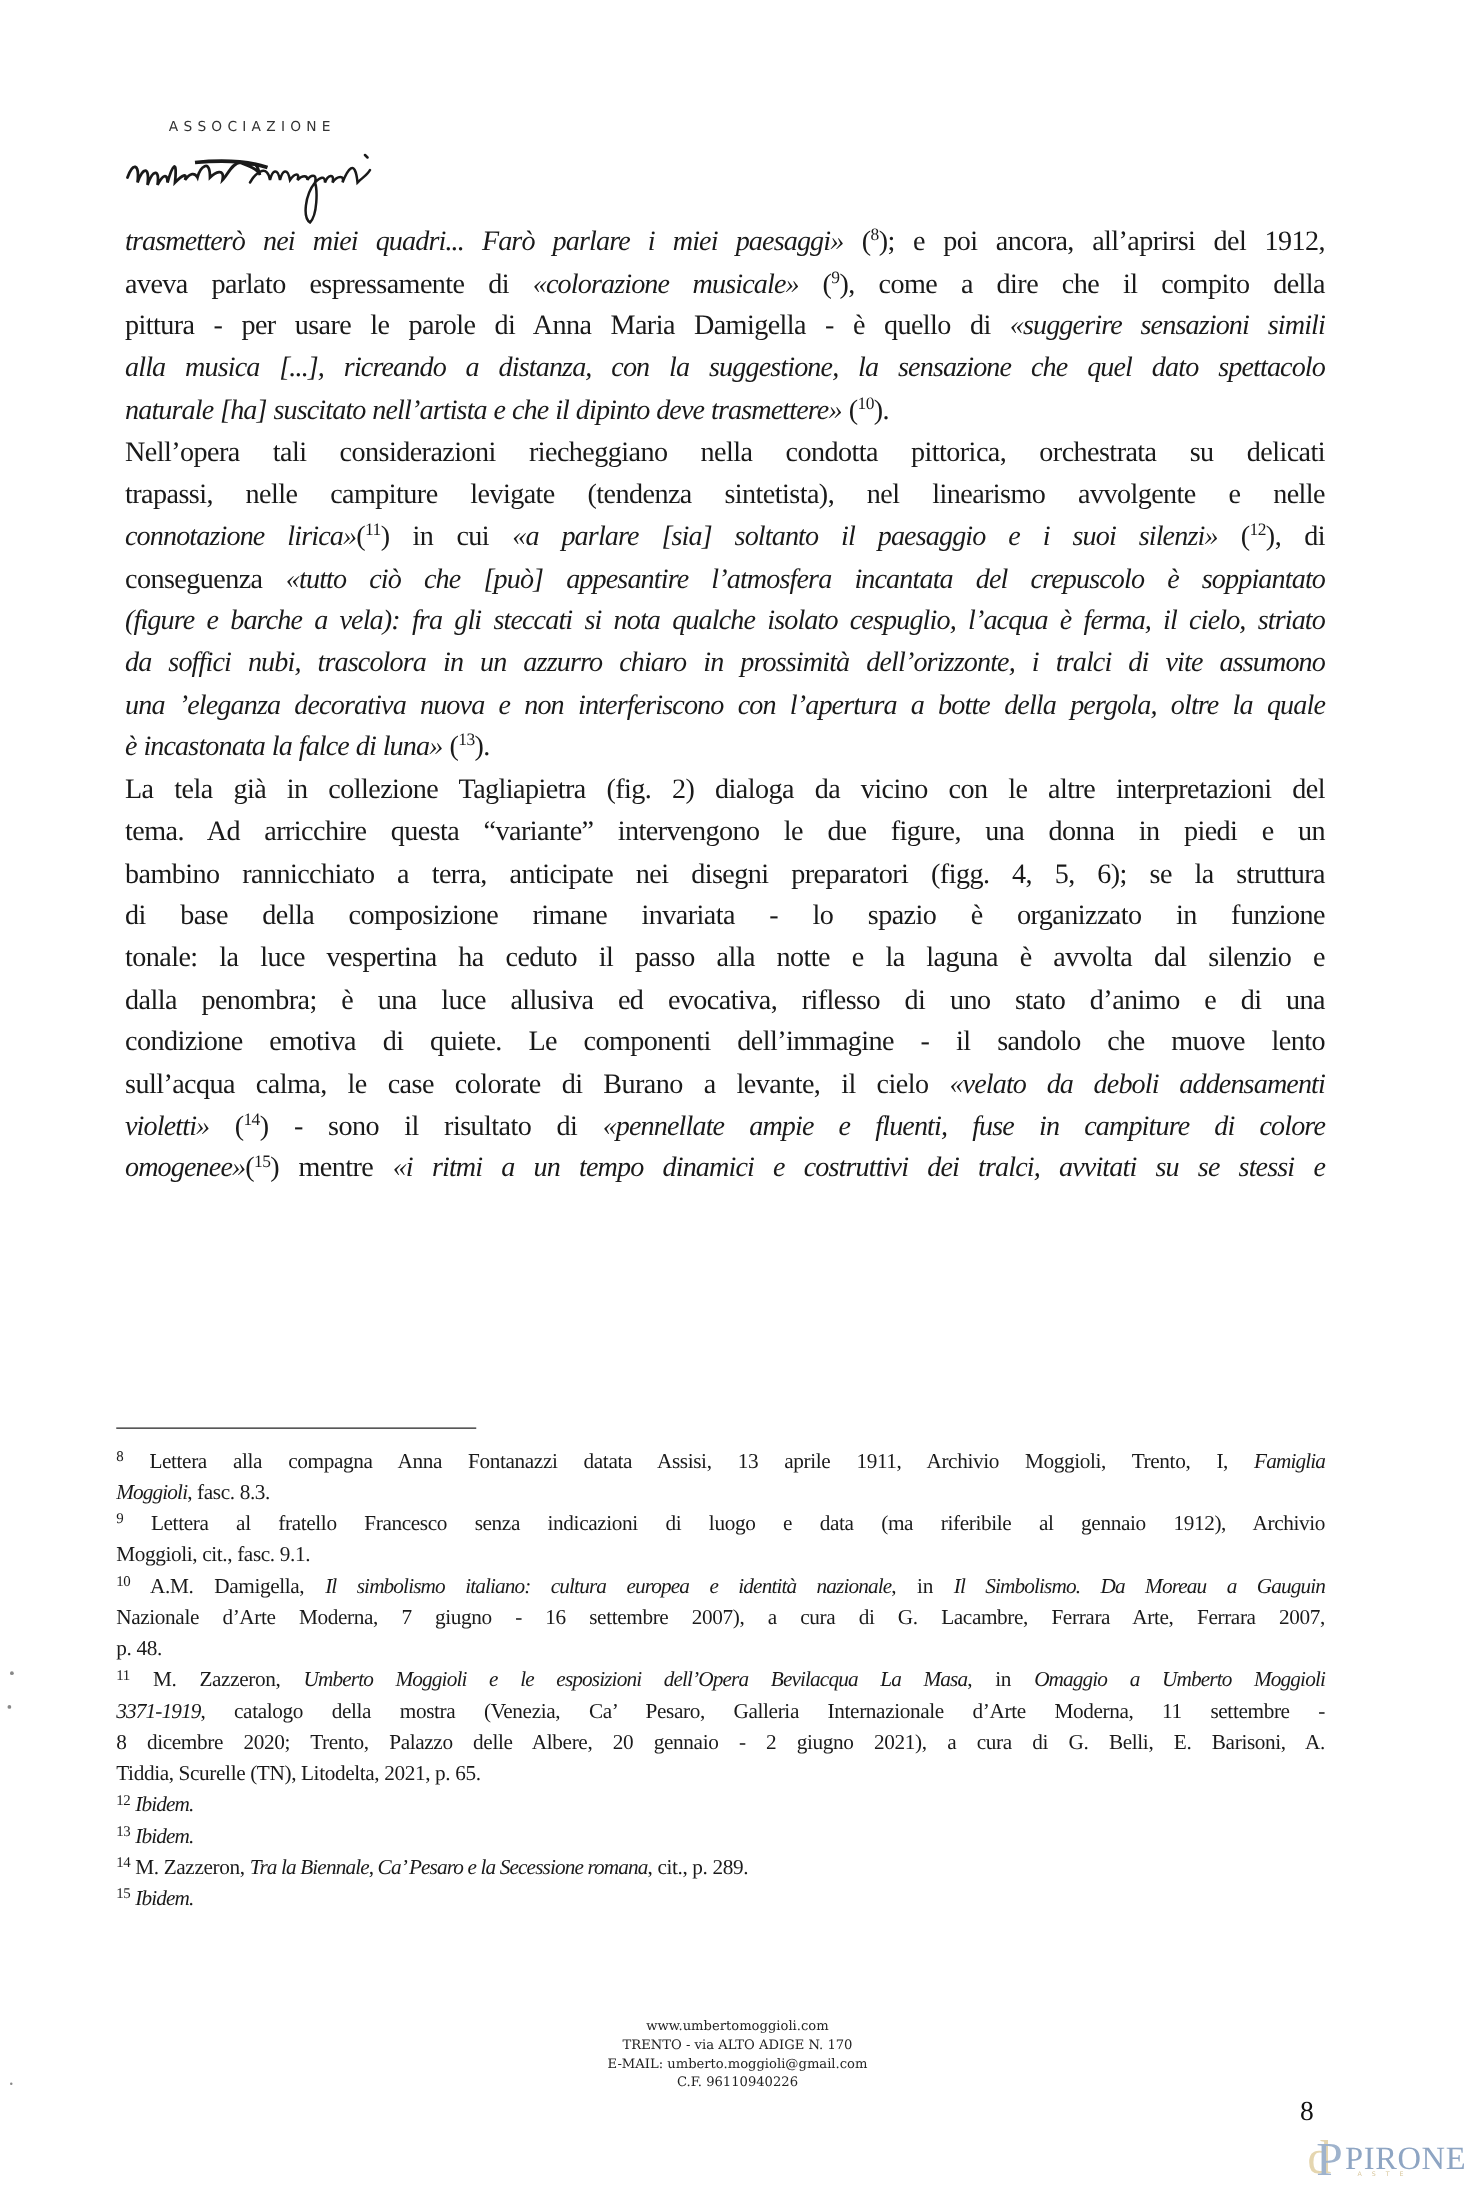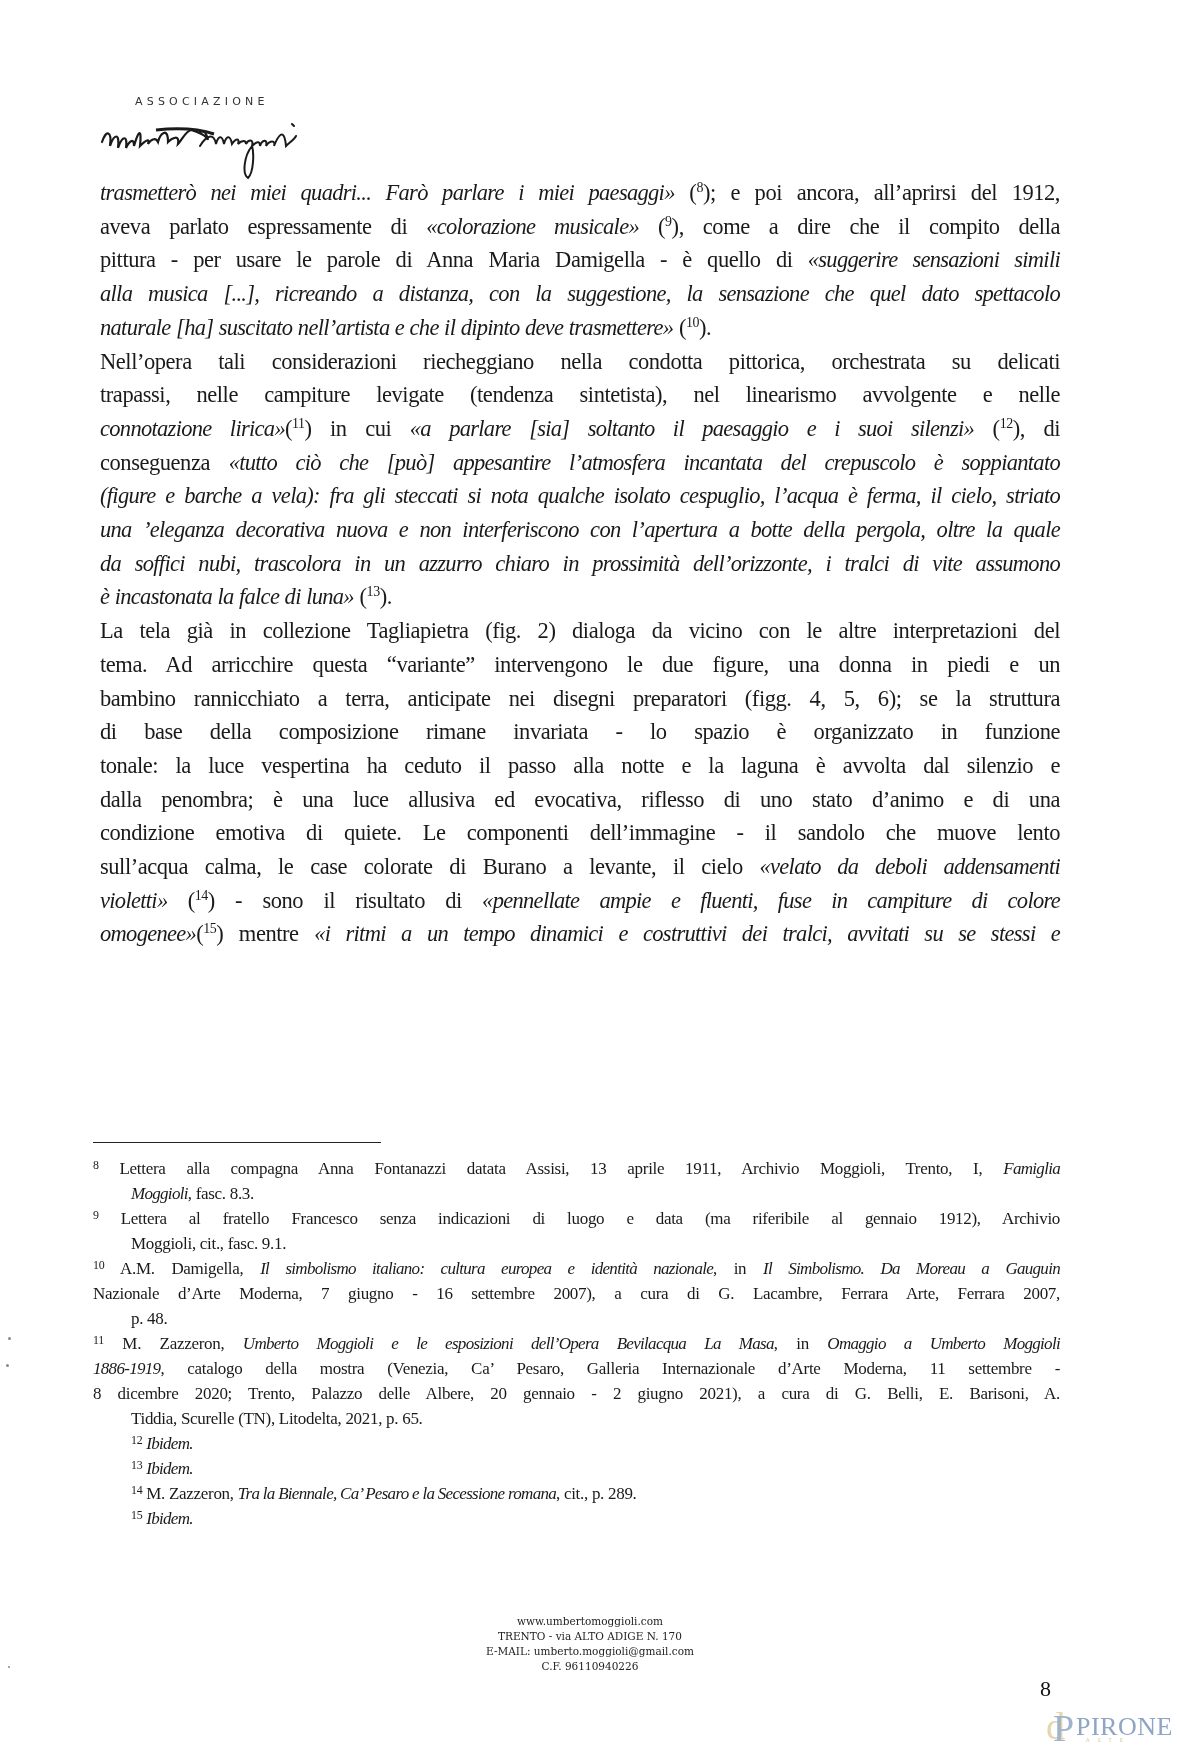--- a/index.html
+++ b/index.html
@@ -12,21 +12,21 @@
                font-size: 22.5px; line-height: 33.7px; text-align: justify; letter-spacing: -0.45px;
                word-spacing: 0.5px; }
   .body-text .line { display: block; text-align: justify; text-align-last: justify; white-space: nowrap; }
   .body-text .line.last { text-align-last: left; }
   .i { font-style: italic; letter-spacing: -0.7px; }
   sup { font-size: 0.62em; line-height: 0; vertical-align: 0.55em; }
   .fn-rule { position: absolute; left: 93px; top: 1142px; width: 288px; height: 0; border-top: 1.6px solid #222; }
   .footnotes { position: absolute; left: 93px; top: 1156px; width: 967px; font-size: 17px; line-height: 25px;
                letter-spacing: -0.3px; }
   .footnotes .line { display: block; text-align: justify; text-align-last: justify; white-space: nowrap; }
-  .footnotes .line.last { text-align-last: left; margin-left: 38px; }
+  .footnotes .line.last { text-align-last: left; }
   .footnotes sup { font-size: 0.7em; vertical-align: 0.45em; }
   .address { position: absolute; left: 440px; top: 1614px; width: 300px; text-align: center;
              font-family: "DejaVu Serif", serif; font-size: 10.5px; line-height: 15px; color: #222; }
   .page-number { position: absolute; left: 1040px; top: 1676px; font-size: 22px; color: #111; }
   .logo { position: absolute; left: 1046px; top: 1706px; width: 125px; height: 44px; }
   .logo-mark { position: absolute; left: 0; top: 0; font-family: "Liberation Serif", serif; font-size: 38px;
                line-height: 40px; color: #b9c7db; }
   .logo-mark .d { position: absolute; left: 0; top: 0; color: #e5d6b0; }
   .logo-mark .p { position: absolute; left: 7px; top: 2px; color: #9fb3cc; }
   .logo-name { position: absolute; left: 30px; top: 6px; font-family: "Liberation Serif", serif;
@@ -51,22 +51,22 @@
     <span class="line"><span class="i">trasmetterò nei miei quadri... Farò parlare i miei paesaggi»</span><span> (</span><sup>8</sup><span>); e poi ancora, all’aprirsi del 1912,</span></span>
     <span class="line"><span>aveva parlato espressamente di </span><span class="i">«colorazione musicale»</span><span> (</span><sup>9</sup><span>), come a dire che il compito della</span></span>
     <span class="line"><span>pittura - per usare  le parole di Anna Maria Damigella - è quello di </span><span class="i">«suggerire sensazioni simili</span></span>
     <span class="line"><span class="i">alla musica [...], ricreando a distanza, con la suggestione, la sensazione che quel dato spettacolo</span></span>
     <span class="line last"><span class="i">naturale [ha] suscitato nell’artista e che il dipinto deve trasmettere»</span><span> (</span><sup>10</sup><span>).</span></span>
     <span class="line"><span>Nell’opera tali considerazioni riecheggiano nella condotta pittorica, orchestrata su delicati</span></span>
     <span class="line"><span>trapassi, nelle campiture levigate (tendenza sintetista), nel linearismo avvolgente e nelle</span></span>
     <span class="line"><span class="i">connotazione lirica»</span><span>(</span><sup>11</sup><span>) in cui </span><span class="i">«a parlare [sia] soltanto il paesaggio e i suoi silenzi»</span><span> (</span><sup>12</sup><span>),  di</span></span>
     <span class="line"><span>conseguenza </span><span class="i">«tutto ciò che [può] appesantire l’atmosfera incantata del crepuscolo è soppiantato</span></span>
     <span class="line"><span class="i">(figure e barche a vela): fra gli steccati si nota qualche isolato cespuglio, l’acqua è ferma, il cielo, striato</span></span>
+    <span class="line"><span class="i">da soffici nubi, trascolora in un azzurro chiaro in prossimità dell’orizzonte, i tralci di vite assumono</span></span>
     <span class="line"><span class="i">una ’eleganza decorativa nuova e non interferiscono con l’apertura a botte della pergola, oltre la quale</span></span>
-    <span class="line"><span class="i">da soffici nubi, trascolora in un azzurro chiaro in prossimità dell’orizzonte, i tralci di vite assumono</span></span>
     <span class="line last"><span class="i">è incastonata la falce di luna»</span><span> (</span><sup>13</sup><span>).</span></span>
     <span class="line"><span>La tela già in collezione Tagliapietra (fig. 2) dialoga da vicino con le altre interpretazioni del</span></span>
     <span class="line"><span>tema. Ad arricchire questa “variante” intervengono le due figure, una donna in piedi e un</span></span>
     <span class="line"><span>bambino rannicchiato a terra, anticipate nei disegni preparatori (figg. 4, 5, 6); se la struttura</span></span>
     <span class="line"><span>di base della composizione rimane invariata - lo spazio è organizzato in funzione</span></span>
     <span class="line"><span>tonale: la luce vespertina ha ceduto il passo alla notte e la laguna è avvolta dal silenzio e</span></span>
     <span class="line"><span>dalla penombra; è una luce allusiva ed evocativa, riflesso di uno stato d’animo e di una</span></span>
     <span class="line"><span>condizione emotiva di quiete. Le componenti dell’immagine - il sandolo che muove lento</span></span>
     <span class="line"><span>sull’acqua calma, le case colorate di Burano a levante, il cielo </span><span class="i">«velato da deboli addensamenti</span></span>
     <span class="line"><span class="i">violetti»</span><span> (</span><sup>14</sup><span>) - sono il risultato di </span><span class="i">«pennellate ampie e fluenti, fuse in campiture di colore</span></span>
@@ -76,21 +76,21 @@
 <div class="fn-rule"></div>
 <div class="footnotes" id="footnotes">
     <span class="line"><sup>8</sup><span> Lettera alla compagna Anna Fontanazzi datata Assisi, 13 aprile 1911, Archivio Moggioli, Trento, I, </span><span class="i">Famiglia</span></span>
     <span class="line last"><span class="i">Moggioli</span><span>, fasc. 8.3.</span></span>
     <span class="line"><sup>9</sup><span> Lettera al fratello Francesco senza indicazioni di luogo e data (ma riferibile al gennaio 1912), Archivio</span></span>
     <span class="line last"><span>Moggioli, cit., fasc. 9.1.</span></span>
     <span class="line"><sup>10</sup><span> A.M. Damigella, </span><span class="i">Il simbolismo italiano: cultura europea e identità nazionale</span><span>, in </span><span class="i">Il Simbolismo. Da Moreau a Gauguin</span></span>
     <span class="line"><span>Nazionale d’Arte Moderna, 7 giugno - 16 settembre 2007), a cura di G. Lacambre, Ferrara Arte, Ferrara 2007,</span></span>
     <span class="line last"><span>p. 48.</span></span>
     <span class="line"><sup>11</sup><span> M. Zazzeron, </span><span class="i">Umberto Moggioli e le esposizioni dell’Opera Bevilacqua La Masa</span><span>, in </span><span class="i">Omaggio a Umberto Moggioli</span></span>
-    <span class="line"><span class="i">1886-1919</span><span>, catalogo della mostra (Venezia, Ca’ Pesaro, Galleria Internazionale d’Arte Moderna, 11 settembre -</span></span>
+    <span class="line"><span class="i">3371-1919</span><span>, catalogo della mostra (Venezia, Ca’ Pesaro, Galleria Internazionale d’Arte Moderna, 11 settembre -</span></span>
     <span class="line"><span>8 dicembre 2020; Trento, Palazzo delle Albere, 20 gennaio - 2 giugno 2021), a cura di G. Belli, E. Barisoni, A.</span></span>
     <span class="line last"><span>Tiddia, Scurelle (TN), Litodelta, 2021, p. 65.</span></span>
     <span class="line last"><sup>12</sup><span> </span><span class="i">Ibidem.</span></span>
     <span class="line last"><sup>13</sup><span> </span><span class="i">Ibidem.</span></span>
     <span class="line last"><sup>14</sup><span> M. Zazzeron, </span><span class="i">Tra la Biennale, Ca’ Pesaro e la Secessione romana</span><span>, cit., p. 289.</span></span>
     <span class="line last"><sup>15</sup><span> </span><span class="i">Ibidem.</span></span>
   </div>
 
 <div class="address">
   <div>www.umbertomoggioli.com</div>

